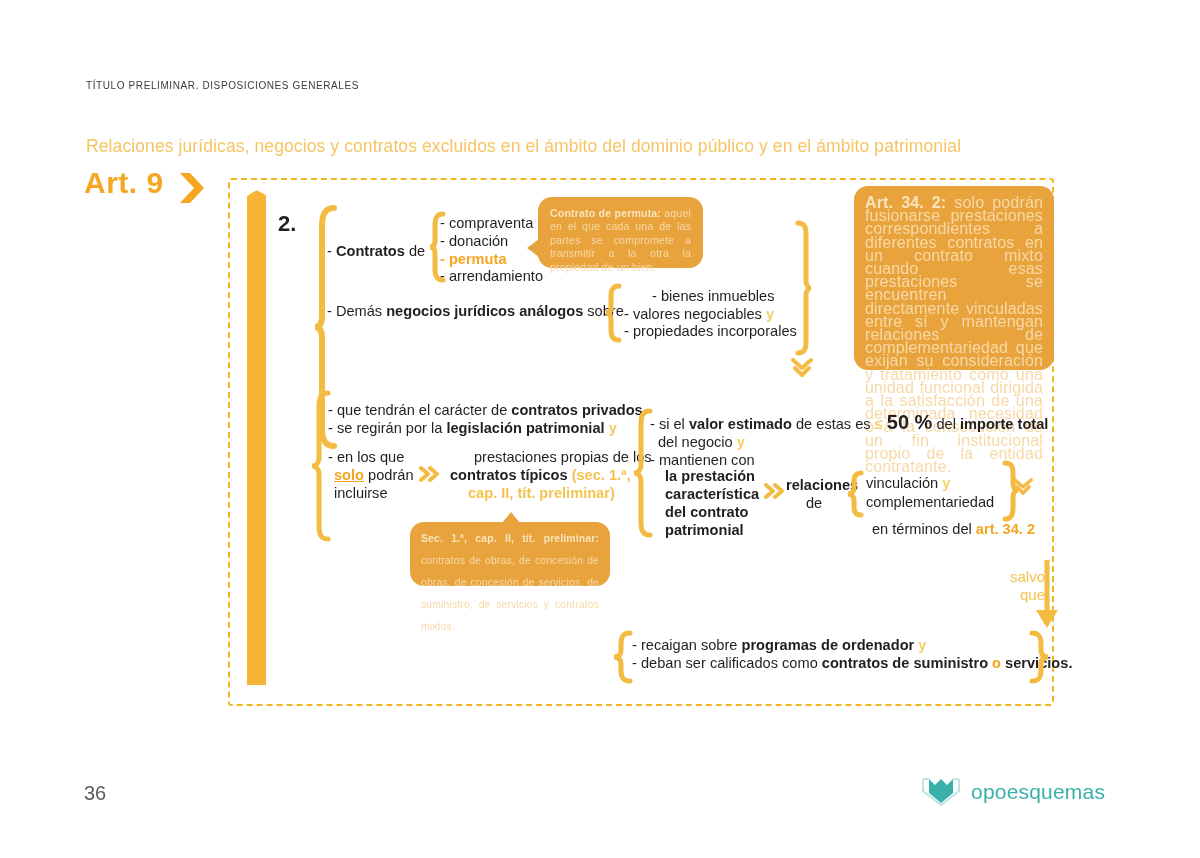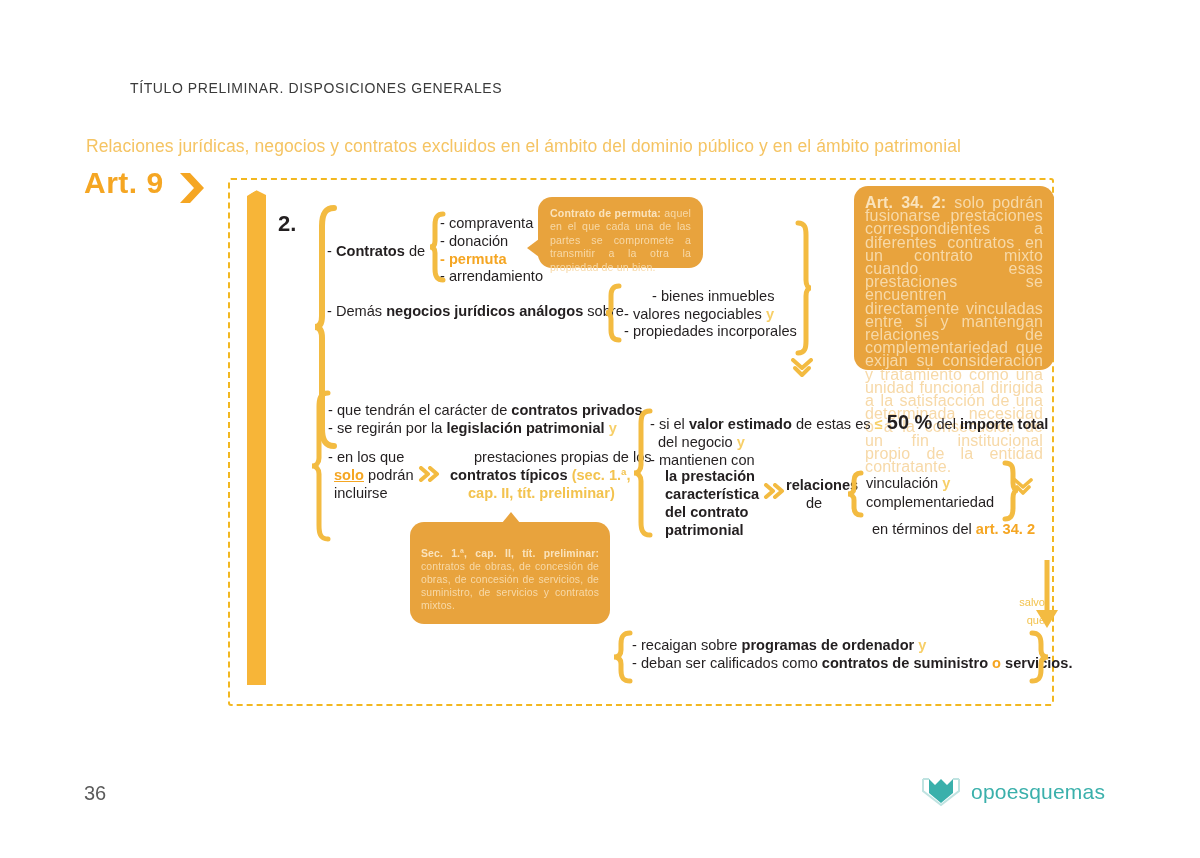--- a/index.html
+++ b/index.html
@@ -11,24 +11,23 @@
     color:#231f20;
     position:relative;
     overflow:hidden;
     -webkit-font-smoothing:antialiased;
   }
   .page{position:absolute;inset:0;}
 
   
   #kicker{
     position:absolute;left:86px;top:80px;
-    font-size:14px;letter-spacing:.6px;
+    font-size:10px;letter-spacing:.6px;
     color:#3a3a3a;font-weight:400;
     white-space:nowrap;
-    margin-left:44px;
   }
   #subject-title{
     position:absolute;left:86px;top:136px;
     font-size:17.5px;color:#f5c463;letter-spacing:.1px;
     white-space:nowrap;font-weight:400;
   }
   #art-label{
     position:absolute;left:84px;top:166px;
     font-size:30px;font-weight:700;color:#f5a623;
     letter-spacing:.5px;
@@ -91,38 +90,38 @@
     left:-11px;top:42px;
     border-top:9px solid transparent;
     border-bottom:9px solid transparent;
     border-right:12px solid #e8a33d;
   }
   #callout-art34{
     left:854px;top:186px;width:200px;height:184px;
     font-size:16px;line-height:13.2px;padding:10px 11px;
   }
   #callout-sec1{
-    left:410px;top:522px;width:200px;height:102px;
-    font-size:10.4px;line-height:13px;padding:25px 11px;
+    left:410px;top:522px;width:200px;height:64px;
+    font-size:10.4px;line-height:22px;padding:6px 11px;
   }
   #callout-sec1 .tail{
     left:92px;top:-10px;
     border-left:9px solid transparent;
     border-right:9px solid transparent;
     border-bottom:11px solid #e8a33d;
   }
 
   
   .chev{position:absolute;}
 
   
   #salvo-que{
     position:absolute;left:999px;top:568px;
-    font-size:11px;line-height:18px;color:#f3c34f;
-    text-align:right;width:46px;margin-top:25px;
+    font-size:15px;line-height:18px;color:#f3c34f;
+    text-align:right;width:46px;
   }
   #salvo-arrow{position:absolute;left:1034px;top:560px;}
 
   
   #page-number{
     position:absolute;left:84px;top:782px;
     font-size:20px;color:#5b5b5b;font-weight:400;
   }
   #brand{
     position:absolute;left:920px;top:776px;

